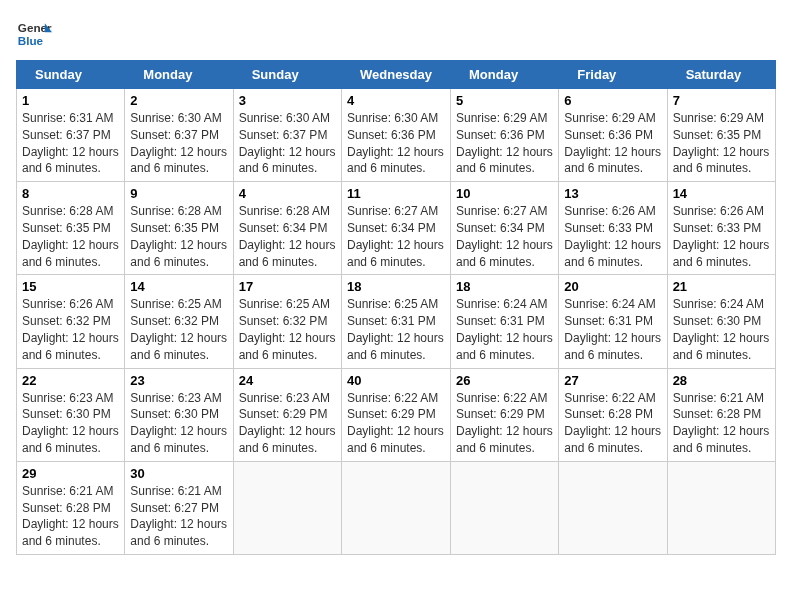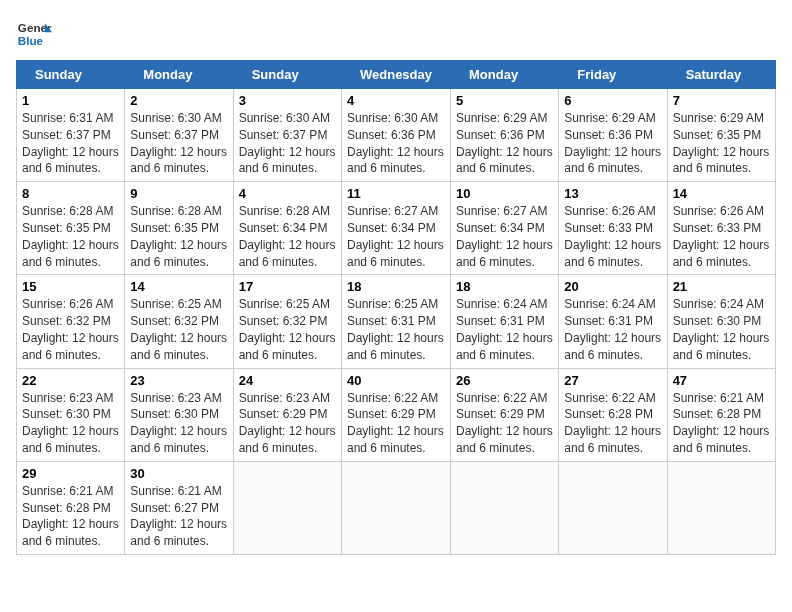--- a/index.html
+++ b/index.html
@@ -158,21 +158,21 @@
         <td><span class="day-num">23</span>
 <span class="cell-text">Sunrise: 6:23 AM<br>Sunset: 6:30 PM<br>Daylight: 12 hours and 6 minutes.</span></td>
         <td><span class="day-num">24</span>
 <span class="cell-text">Sunrise: 6:23 AM<br>Sunset: 6:29 PM<br>Daylight: 12 hours and 6 minutes.</span></td>
         <td><span class="day-num">40</span>
 <span class="cell-text">Sunrise: 6:22 AM<br>Sunset: 6:29 PM<br>Daylight: 12 hours and 6 minutes.</span></td>
         <td><span class="day-num">26</span>
 <span class="cell-text">Sunrise: 6:22 AM<br>Sunset: 6:29 PM<br>Daylight: 12 hours and 6 minutes.</span></td>
         <td><span class="day-num">27</span>
 <span class="cell-text">Sunrise: 6:22 AM<br>Sunset: 6:28 PM<br>Daylight: 12 hours and 6 minutes.</span></td>
-        <td><span class="day-num">47</span>
+        <td><span class="day-num">28</span>
 <span class="cell-text">Sunrise: 6:21 AM<br>Sunset: 6:28 PM<br>Daylight: 12 hours and 6 minutes.</span></td>
       </tr>
       <tr>
         <td><span class="day-num">29</span>
 <span class="cell-text">Sunrise: 6:21 AM<br>Sunset: 6:28 PM<br>Daylight: 12 hours and 6 minutes.</span></td>
         <td><span class="day-num">30</span>
 <span class="cell-text">Sunrise: 6:21 AM<br>Sunset: 6:27 PM<br>Daylight: 12 hours and 6 minutes.</span></td>
         <td class="empty"></td>
         <td class="empty"></td>
         <td class="empty"></td>

